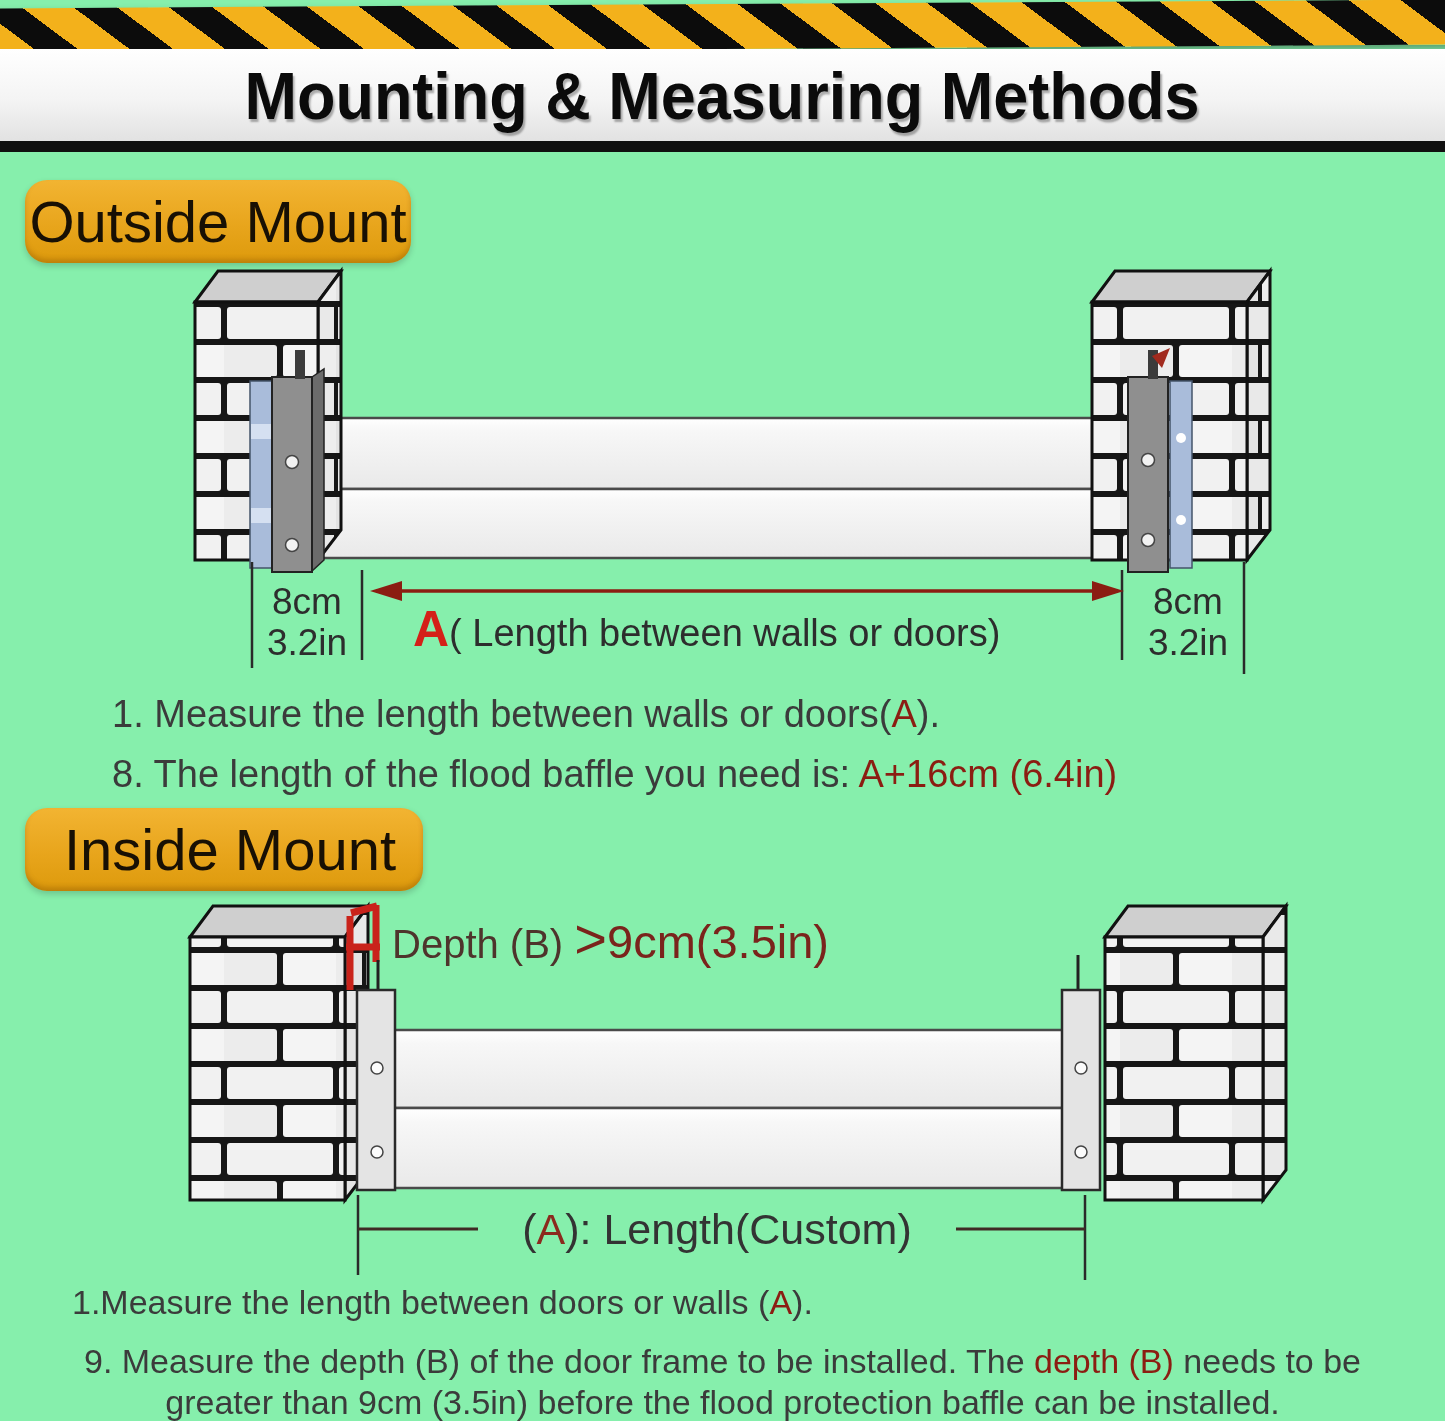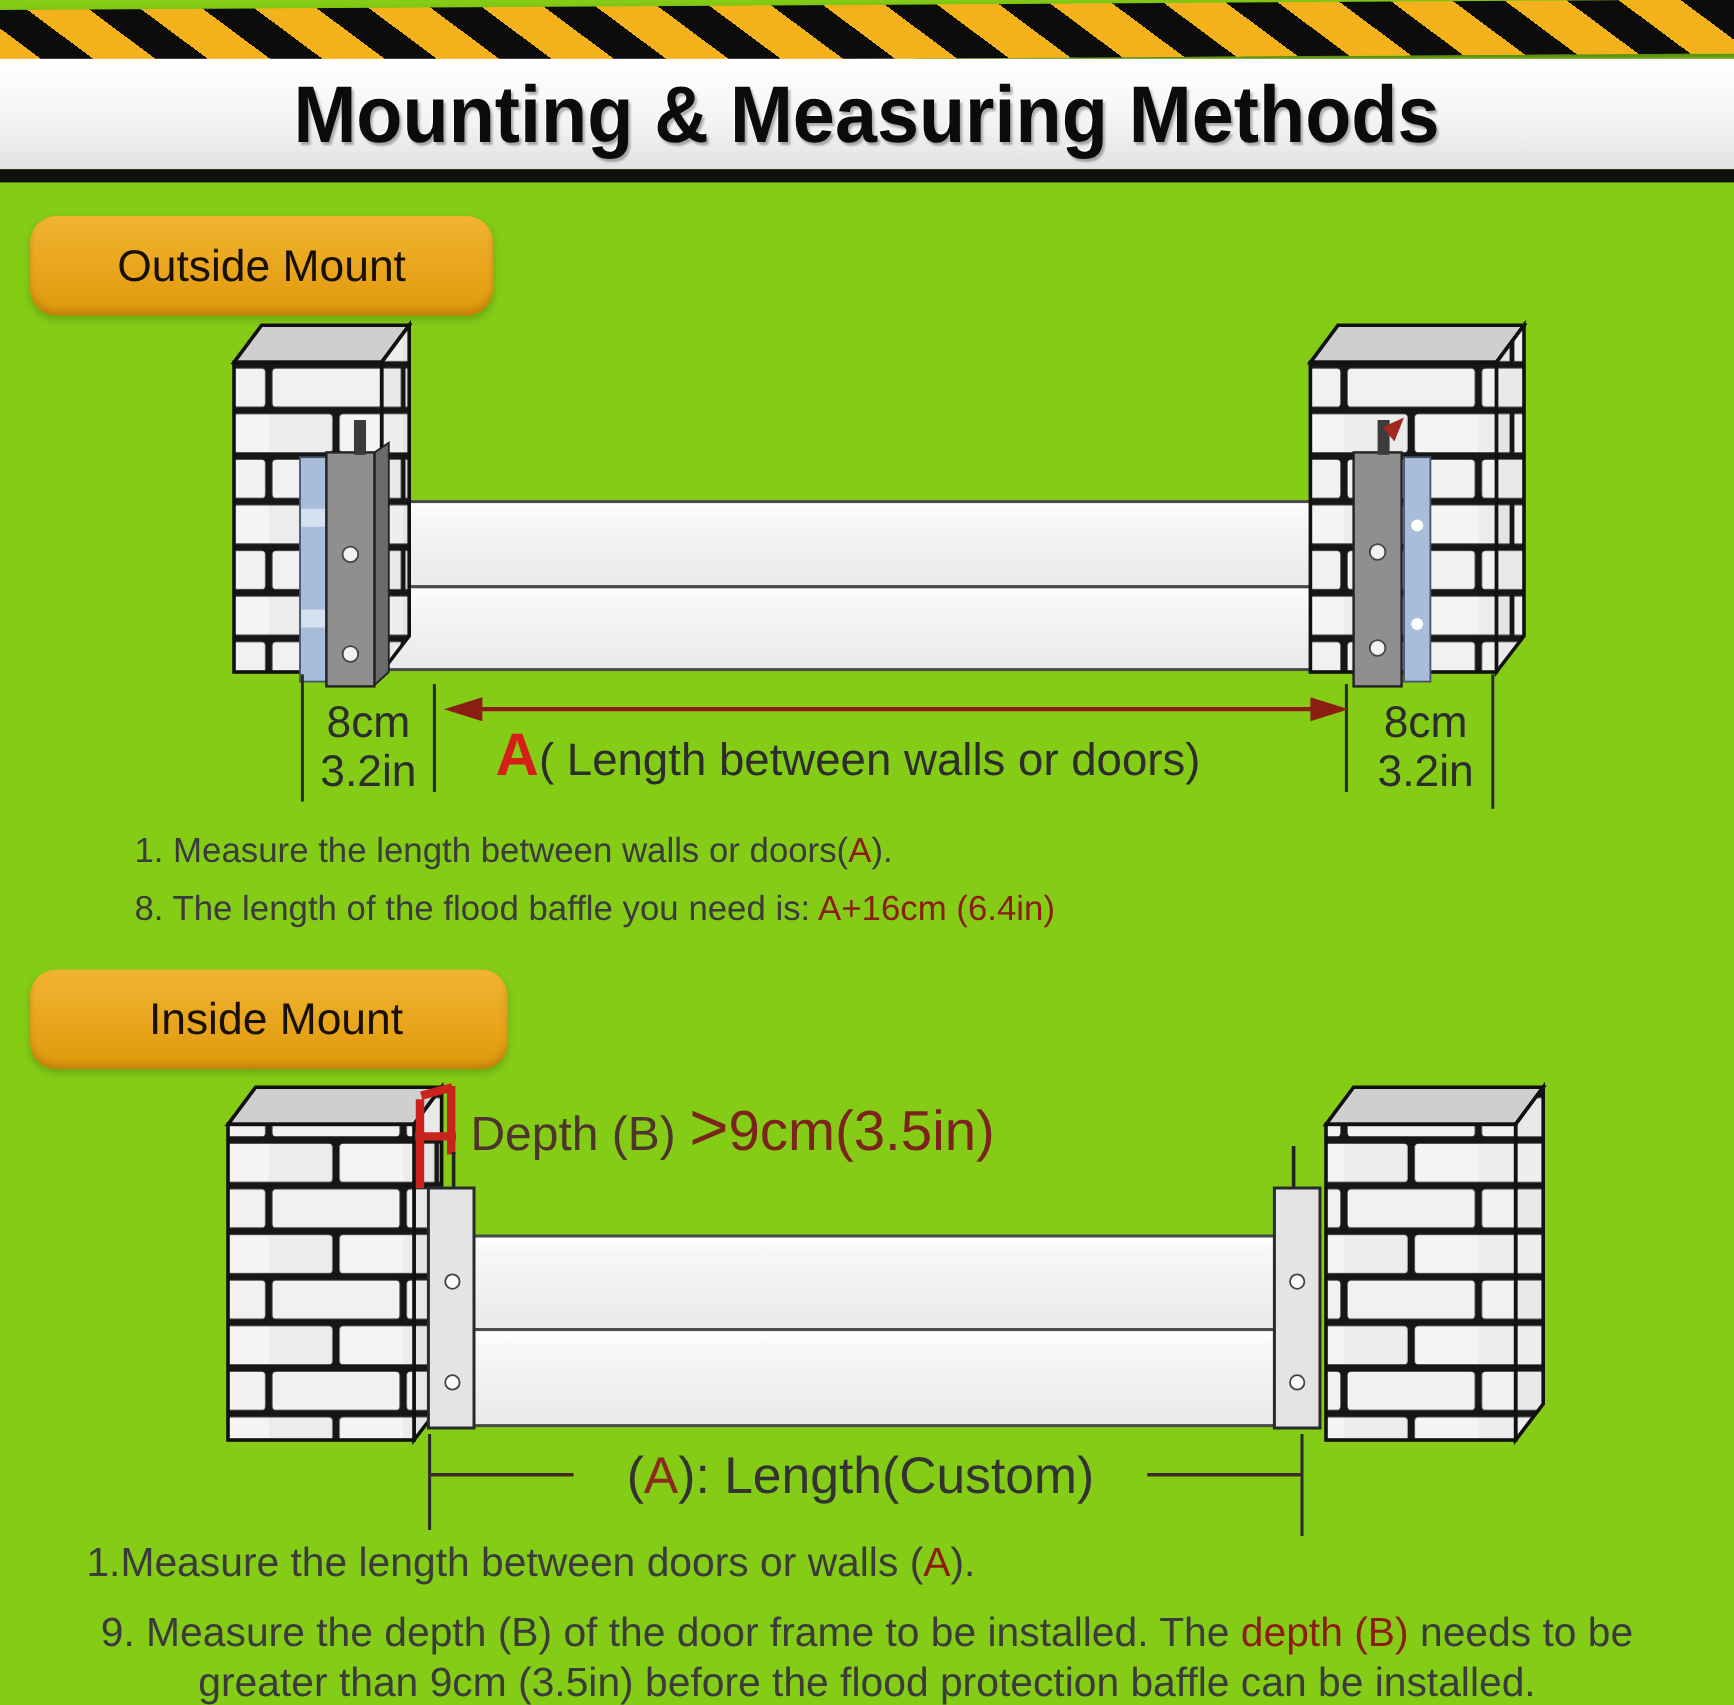--- a/index.html
+++ b/index.html
@@ -1,18 +1,18 @@
 <!DOCTYPE html>
 <html><head>
 <meta charset="utf-8">
 <style>
   html,body { margin:0; padding:0; background:#ffffff; }
   .page {
     position:relative; width:1445px; height:1421px; overflow:hidden;
-    background:#84cc16;
+    background:#86efac;
     font-family:"Liberation Sans", sans-serif;
   }
   
   .hazard-band {
     position:absolute; top:4px; left:-12px; right:-12px; height:45px;
     background:repeating-linear-gradient(37deg, #f3b11b 0 31px, #0c0c0c 31px 57px);
     box-shadow:0 4px 7px rgba(0,0,0,.35);
     transform:rotate(-0.35deg);
   }
   .title-band {
@@ -27,36 +27,36 @@
     white-space:nowrap;
   }
   .black-bar { position:absolute; top:141px; left:0; right:0; height:11px; background:#101010; }
 
   
   .badge {
     position:absolute; left:25px; width:386px; height:83px;
     background:linear-gradient(180deg,#f2b432 0%,#e8a51c 55%,#dd9a0c 100%);
     border-radius:22px;
     display:flex; align-items:center; justify-content:center;
-    font-size:37px; color:#181004;
+    font-size:58px; color:#181004;
     box-shadow:inset 0 -4px 5px rgba(120,70,0,.30), 0 3px 6px rgba(0,0,0,.18);
   }
   .badge-outside { top:180px; }
   .badge-inside  { top:808px;padding-left:12px; }
 
   
   .diagram { position:absolute; left:0; width:1445px; display:block; }
   .diagram-outside { top:260px; height:420px; }
   .diagram-inside  { top:895px; height:400px; }
   .dg-text { font-family:"Liberation Sans", sans-serif; }
 
   
   .steps-outside {
     position:absolute; top:692px; left:112px; right:40px;
-    font-size:29px; color:#3b3b3b; line-height:1.18;
+    font-size:38px; color:#3b3b3b; line-height:1.18;
   }
   .steps-outside p { margin:0 0 15px 0; white-space:nowrap; }
   .red-dim  { color:#8b1d12; }
 
   .steps-bottom { position:absolute; top:1283px; left:0; width:1445px; font-size:34px; color:#3b3b3b; }
   .steps-bottom .s1 { margin:0 0 19px 72px; white-space:nowrap; }
   .steps-bottom .s2 { margin:0 auto; width:1350px; text-align:center; line-height:1.2; }
 </style>
 </head>
 <body>

